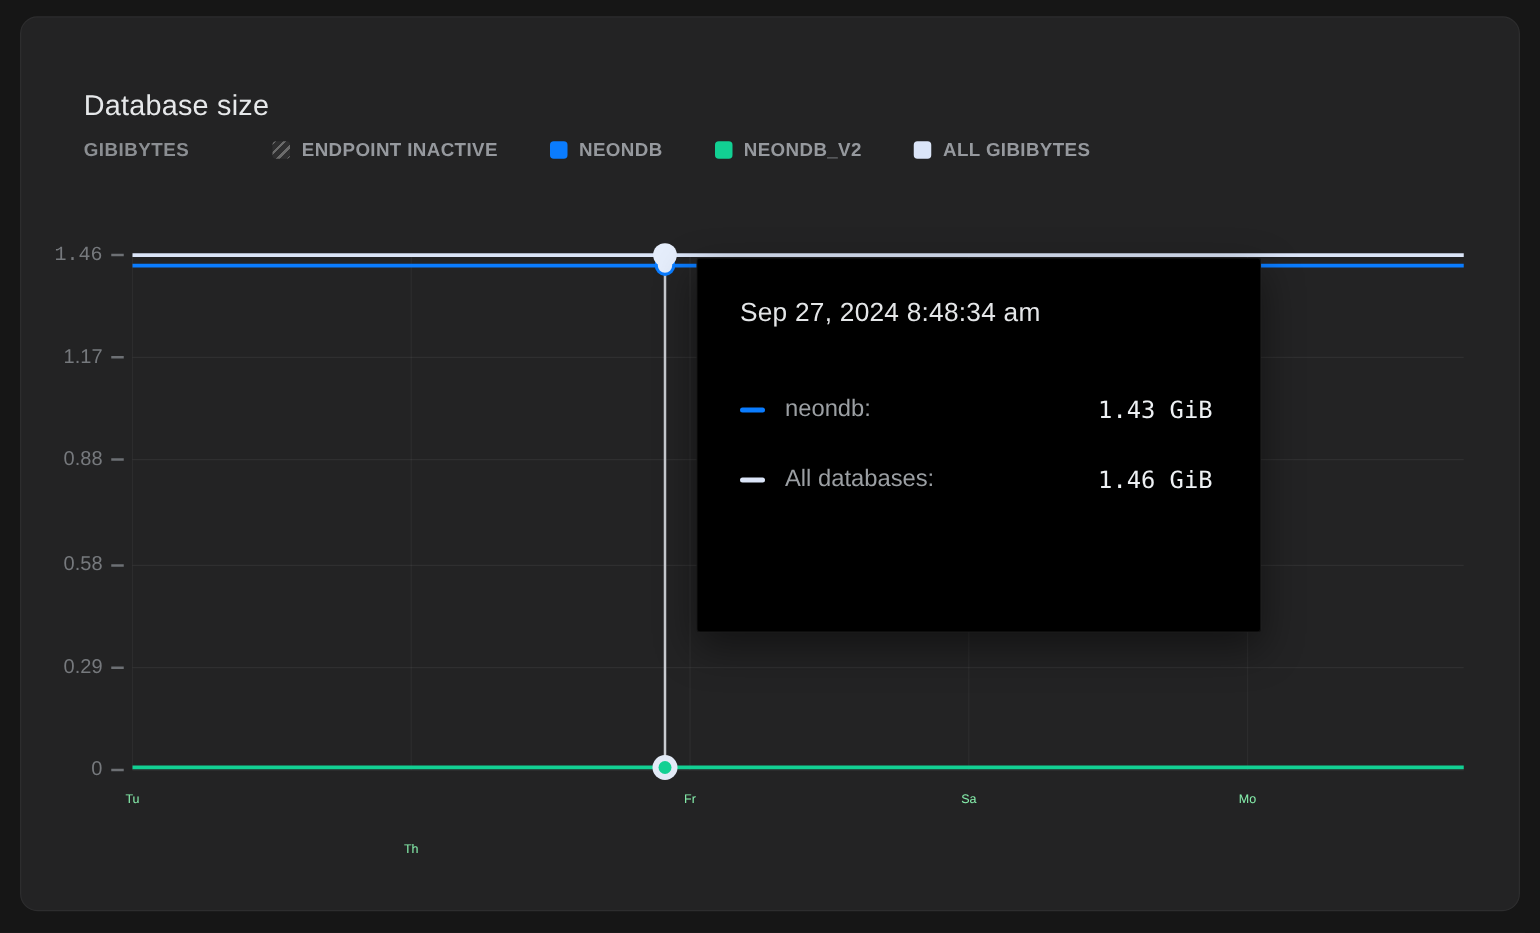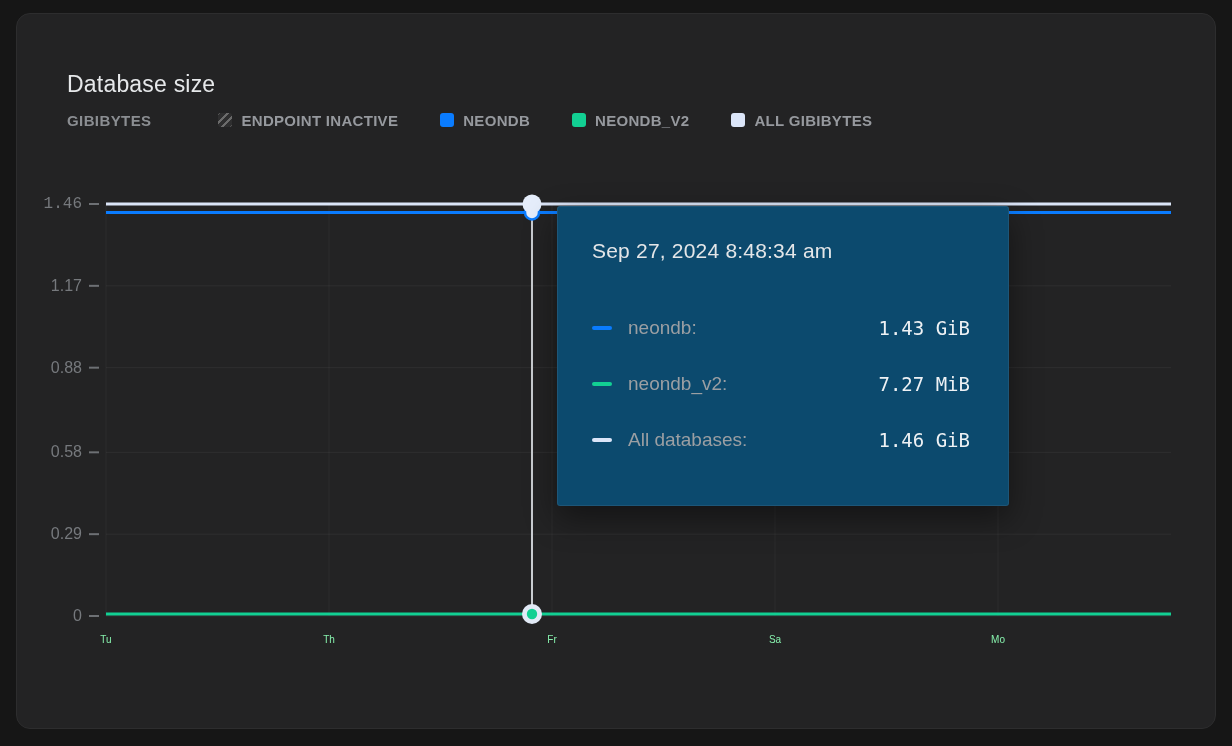--- a/index.html
+++ b/index.html
@@ -10,21 +10,21 @@
   .legend-row{position:absolute;left:50px;top:96px;display:flex;align-items:center;height:20px;}
   .unit-label{font-size:15px;font-weight:700;color:#8b8e92;letter-spacing:.4px;margin-right:67px;}
   .legend-item{display:flex;align-items:center;margin-right:42px;cursor:pointer;}
   .legend-item .swatch{width:14px;height:14px;border-radius:3px;margin-right:9px;flex:none;}
   .legend-item .swatch.striped{background:repeating-linear-gradient(135deg,#6b6b6b 0 2px,#2e2e2f 2px 6px);}
   .legend-item .lbl{font-size:15px;font-weight:700;color:#96999e;letter-spacing:.3px;white-space:nowrap;}
   .chart-svg{position:absolute;left:0;top:0;}
   .ylabel{position:absolute;width:60px;text-align:right;font-size:16px;color:#76797d;transform:translateY(-50%);}
   .xlabel{position:absolute;top:620px;font-size:10px;color:#86efac;transform:translateX(-50%);font-weight:500;}
   .tooltip{position:absolute;left:540px;top:192px;width:452px;height:300px;box-sizing:border-box;
-    background:#0c4a6e;border:1px solid rgba(255,255,255,.07);border-radius:3px;
+    background:#000000;border:1px solid rgba(255,255,255,.07);border-radius:3px;
     box-shadow:0 12px 32px rgba(0,0,0,.45);padding:30px 38px 0 34px;}
   .tooltip-title{font-size:21px;color:#e4e6e8;letter-spacing:.2px;line-height:28px;}
   .tooltip-rows{margin-top:52px;}
   .tooltip-row{display:flex;align-items:center;height:22px;margin-bottom:34px;}
   .tooltip-row .dash{width:20px;height:4px;border-radius:2px;margin-right:16px;flex:none;}
   .tooltip-row .tlabel{font-size:19px;color:#9b9fa3;}
   .tooltip-row .tvalue{margin-left:auto;font-family:"DejaVu Sans Mono",monospace;font-size:19px;color:#eef1f4;}
 </style>
 </head>
 <body>
@@ -84,39 +84,34 @@
   <div id="ylabels">
       <div class="ylabel" style="left: 5px; top: 602px;">0</div>
       <div class="ylabel" style="left: 5px; top: 520.164px;">0.29</div>
       <div class="ylabel" style="left: 5px; top: 438.329px;">0.58</div>
       <div class="ylabel" style="left: 5px; top: 353.671px;">0.88</div>
       <div class="ylabel" style="left: 5px; top: 271.836px;">1.17</div>
       <div class="ylabel" style="left: 5px; top: 190px; font-family: Liberation Mono, monospace;">1.46</div>
     </div>
   <div id="xlabels">
       <div class="xlabel" style="left: 89px;">Tu</div>
-      <div class="xlabel" style="left: 312.011px;">Th</div>
+      <div class="xlabel" style="left: 312.011px; margin-top: 40px;">Th</div>
       <div class="xlabel" style="left: 535.022px;">Fr</div>
       <div class="xlabel" style="left: 758.033px;">Sa</div>
       <div class="xlabel" style="left: 981.044px;">Mo</div>
     </div>
 
   <div class="tooltip">
     <div class="tooltip-title">Sep 27, 2024 8:48:34 am</div>
     <div class="tooltip-rows">
         <div class="tooltip-row">
           <span class="dash" style="background: rgb(10, 124, 255);"></span>
           <span class="tlabel">neondb:</span>
           <span class="tvalue">1.43 GiB</span>
         </div>
         <div class="tooltip-row">
-          <span class="dash" style="background: rgb(18, 208, 147);"></span>
-          <span class="tlabel">neondb_v2:</span>
-          <span class="tvalue">7.27 MiB</span>
-        </div>
-        <div class="tooltip-row">
           <span class="dash" style="background: rgb(219, 229, 248);"></span>
           <span class="tlabel">All databases:</span>
           <span class="tvalue">1.46 GiB</span>
         </div>
       </div>
   </div>
 </div>
 
 </body></html>

